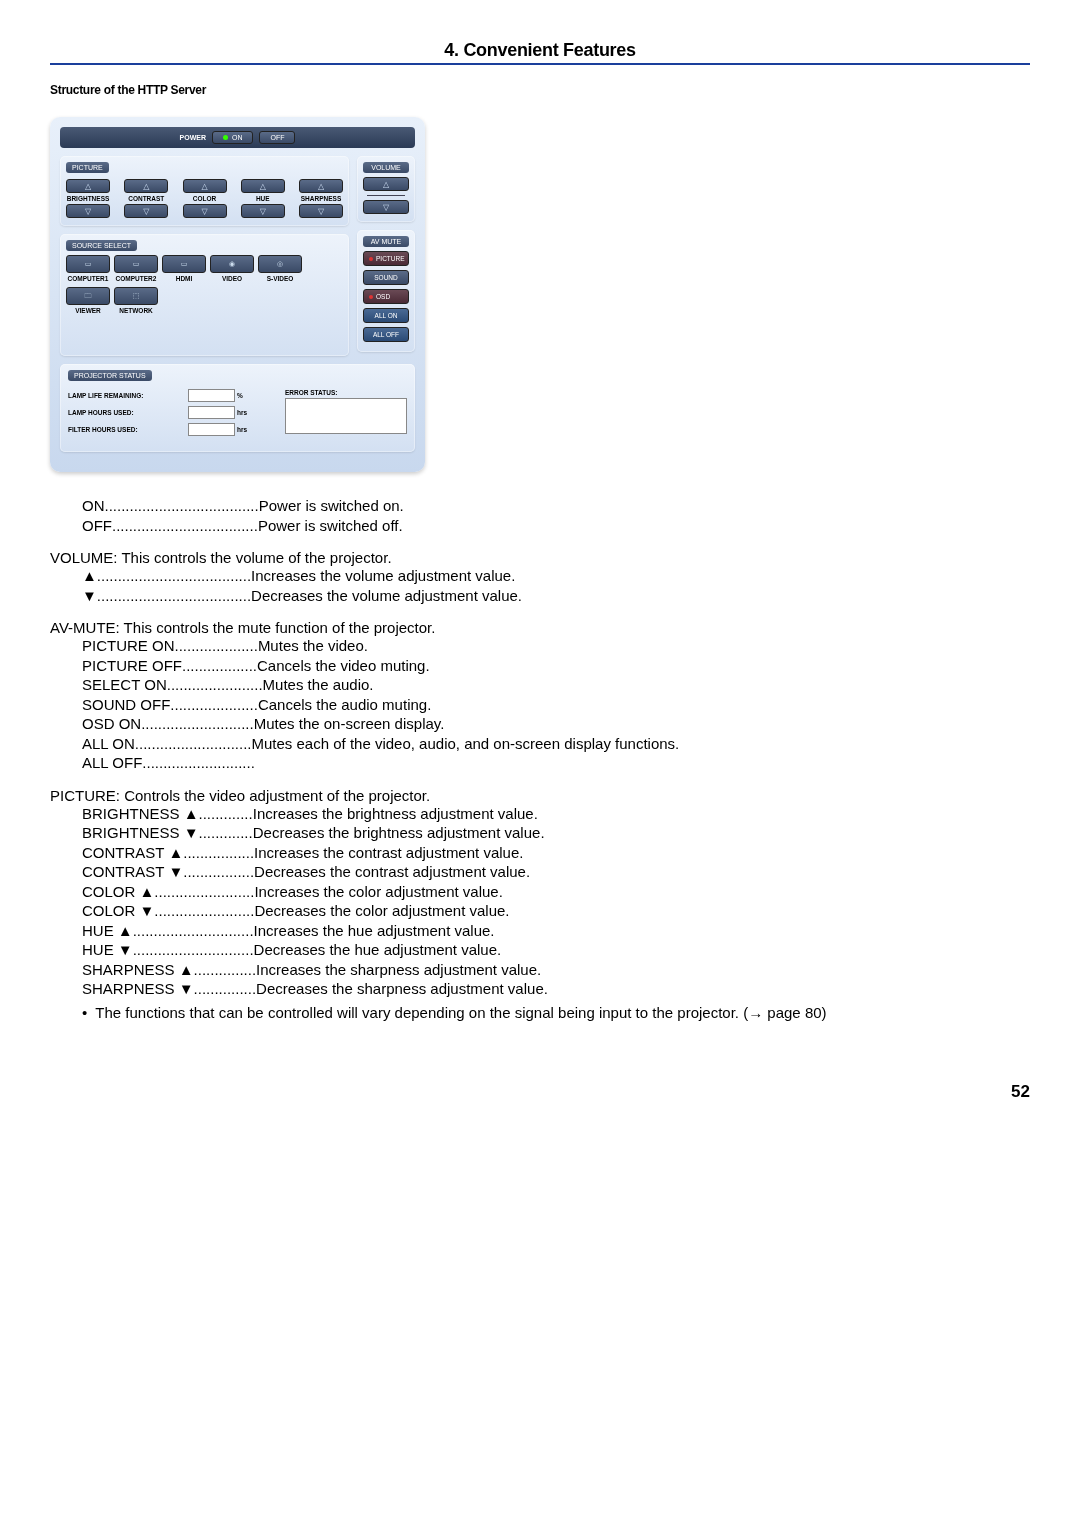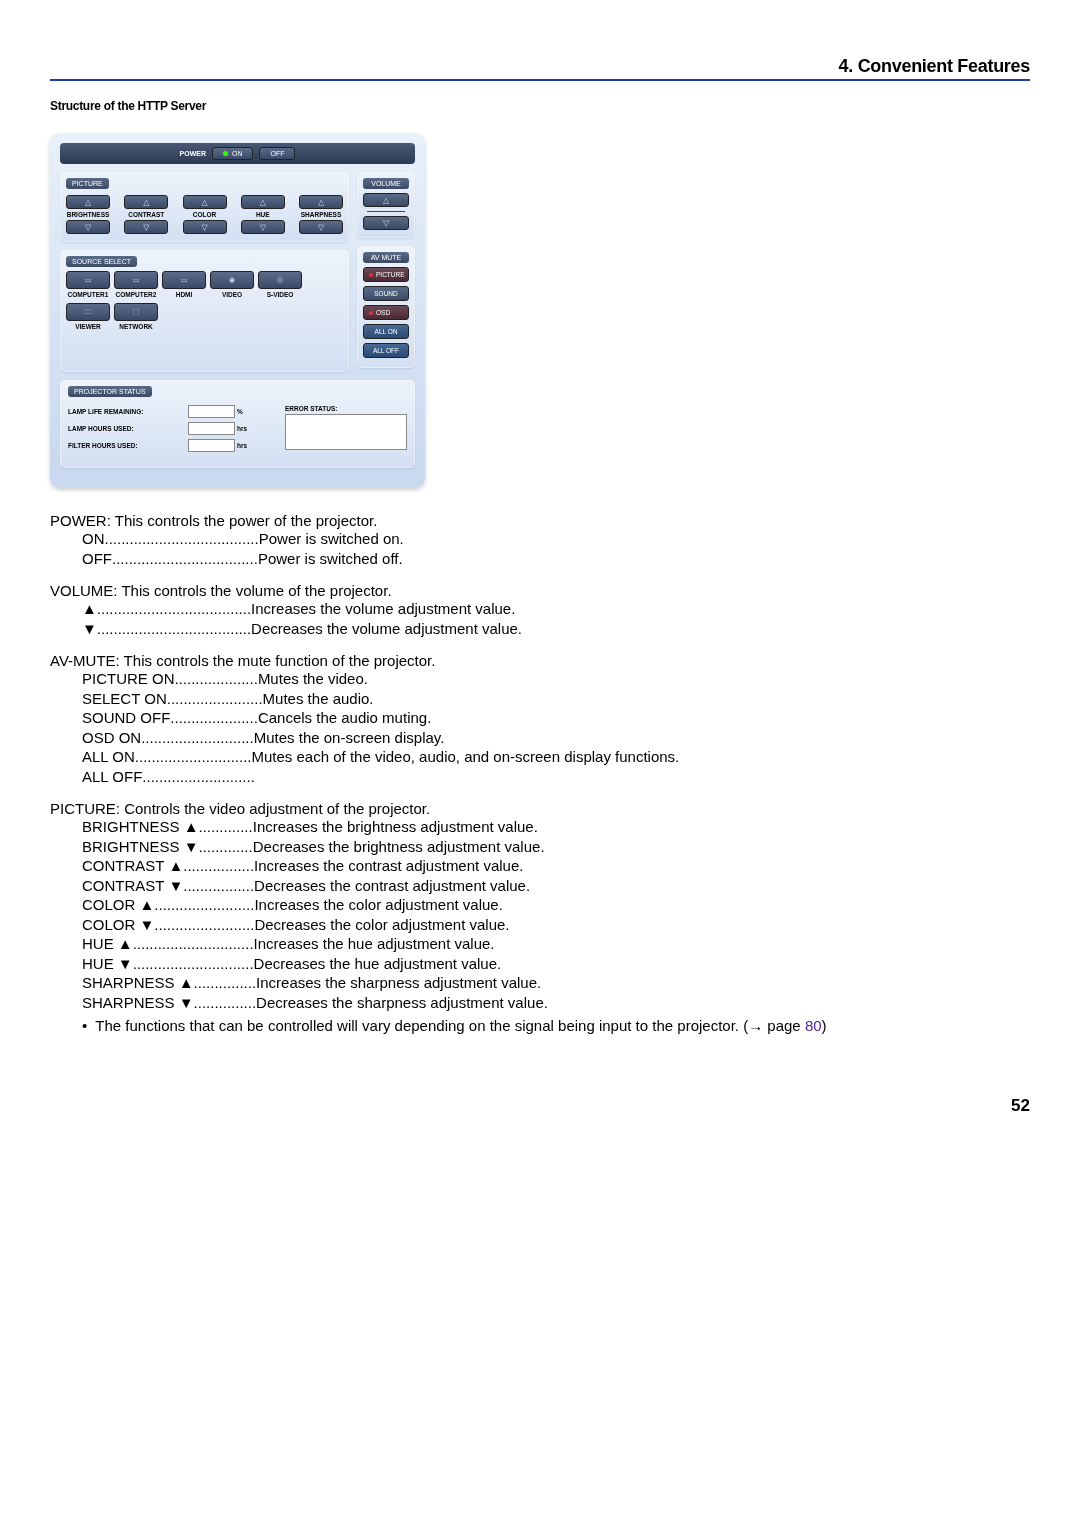--- a/index.html
+++ b/index.html
@@ -5,27 +5,26 @@
   body {
     font-family: Arial, Helvetica, sans-serif;
     margin: 0;
     padding: 40px 50px;
     width: 980px;
     font-size: 15px;
     color: #000;
   }
   .chapter-header {
     border-bottom: 2px solid #1a3f9c;
-    text-align: right;
+    text-align: center;
     font-weight: 900;
     font-size: 18px;
     padding-bottom: 2px;
     margin-bottom: 18px;
     letter-spacing: -0.3px;
-    margin-top: 16px;
   }
   .section-title {
     font-weight: 700;
     font-size: 12px;
     margin-bottom: 20px;
     letter-spacing: -0.3px;
   }
   .screenshot-box {
     width: 355px;
     background: linear-gradient(#e8f0fa,#c8d8ee);
@@ -109,21 +108,21 @@
   .stat-unit { font-size:6.5px;}
   .stat-big { background:#fff;border:1px solid #888;width:120px;height:34px;display:inline-block;}
   .desc-section { margin-top: 24px; }
   .desc-head { margin-top: 14px; }
   .dot-row { display:flex; margin-left: 32px; line-height:1.3;}
   .dot-term { white-space:nowrap;}
   .dots { flex:0 0 auto; overflow:hidden;}
   .dot-desc { white-space:nowrap;}
   .note-row { margin-left:32px; margin-top:4px; line-height:1.3;}
   .bullet { margin-right:8px;}
-  .pagelink { color:#4c1d95;margin-top:8px;}
+  .pagelink { color:#000000;margin-top:8px;}
   .page-num { text-align:right; font-weight:bold; font-size:17px; margin-top:60px;}
 </style>
 </head>
 <body>
 
 <div class="chapter-header">4. Convenient Features</div>
 <div class="section-title">Structure of the HTTP Server</div>
 
 <div class="screenshot-box">
   <div class="topbar">
@@ -263,21 +262,20 @@
         <div class="status-row" style="margin-bottom:2px;">
             <span>ERROR STATUS:</span>
           </div>
         <span class="stat-big"></span>
       </div>
     </div>
   </div>
 </div>
 
 <div class="desc-section">
-  <div class="desc-head">POWER: This controls the power of the projector.</div>
   <div id="power-rows">
       <div class="dot-row">
         <span class="dot-term">ON</span>
         <span class="dots">.....................................</span>
         <span class="dot-desc">Power is switched on.</span>
       </div>
       <div class="dot-row">
         <span class="dot-term">OFF</span>
         <span class="dots">...................................</span>
         <span class="dot-desc">Power is switched off.</span>
@@ -297,20 +295,25 @@
         <span class="dot-desc">Decreases the volume adjustment value.</span>
       </div>
     </div>
 
   <div class="desc-head">AV-MUTE: This controls the mute function of the projector.</div>
   <div id="avmute-rows">
       <div class="dot-row">
         <span class="dot-term">PICTURE ON</span>
         <span class="dots"> ....................</span>
         <span class="dot-desc">Mutes the video.</span>
+      </div>
+      <div class="dot-row">
+        <span class="dot-term">PICTURE OFF</span>
+        <span class="dots"> ..................</span>
+        <span class="dot-desc">Cancels the video muting.</span>
       </div>
       <div class="dot-row">
         <span class="dot-term">SELECT ON</span>
         <span class="dots">.......................</span>
         <span class="dot-desc">Mutes the audio.</span>
       </div>
       <div class="dot-row">
         <span class="dot-term">SOUND OFF</span>
         <span class="dots"> .....................</span>
         <span class="dot-desc">Cancels the audio muting.</span>

